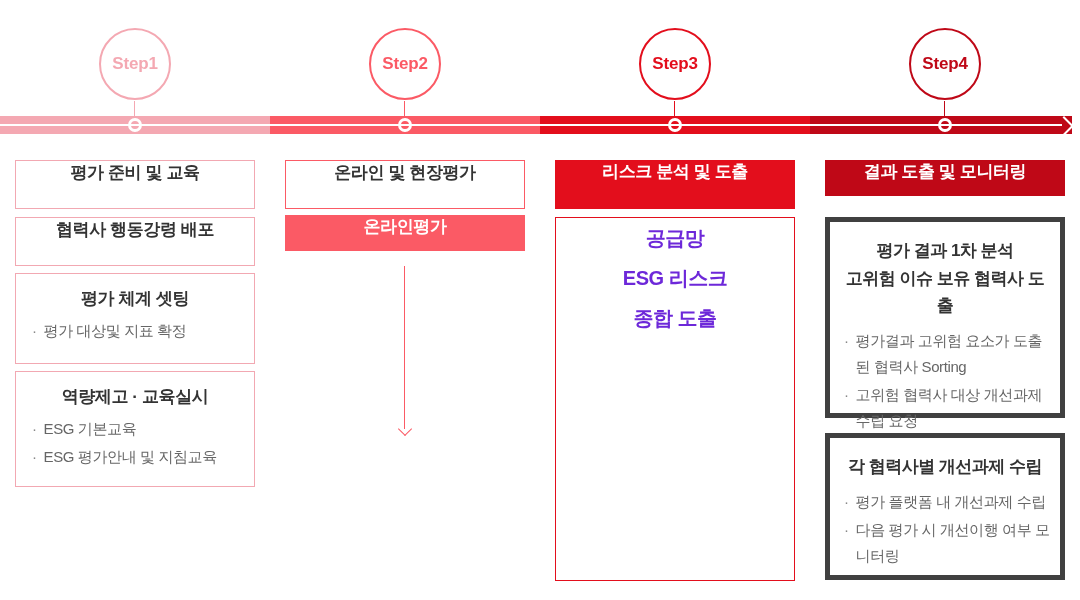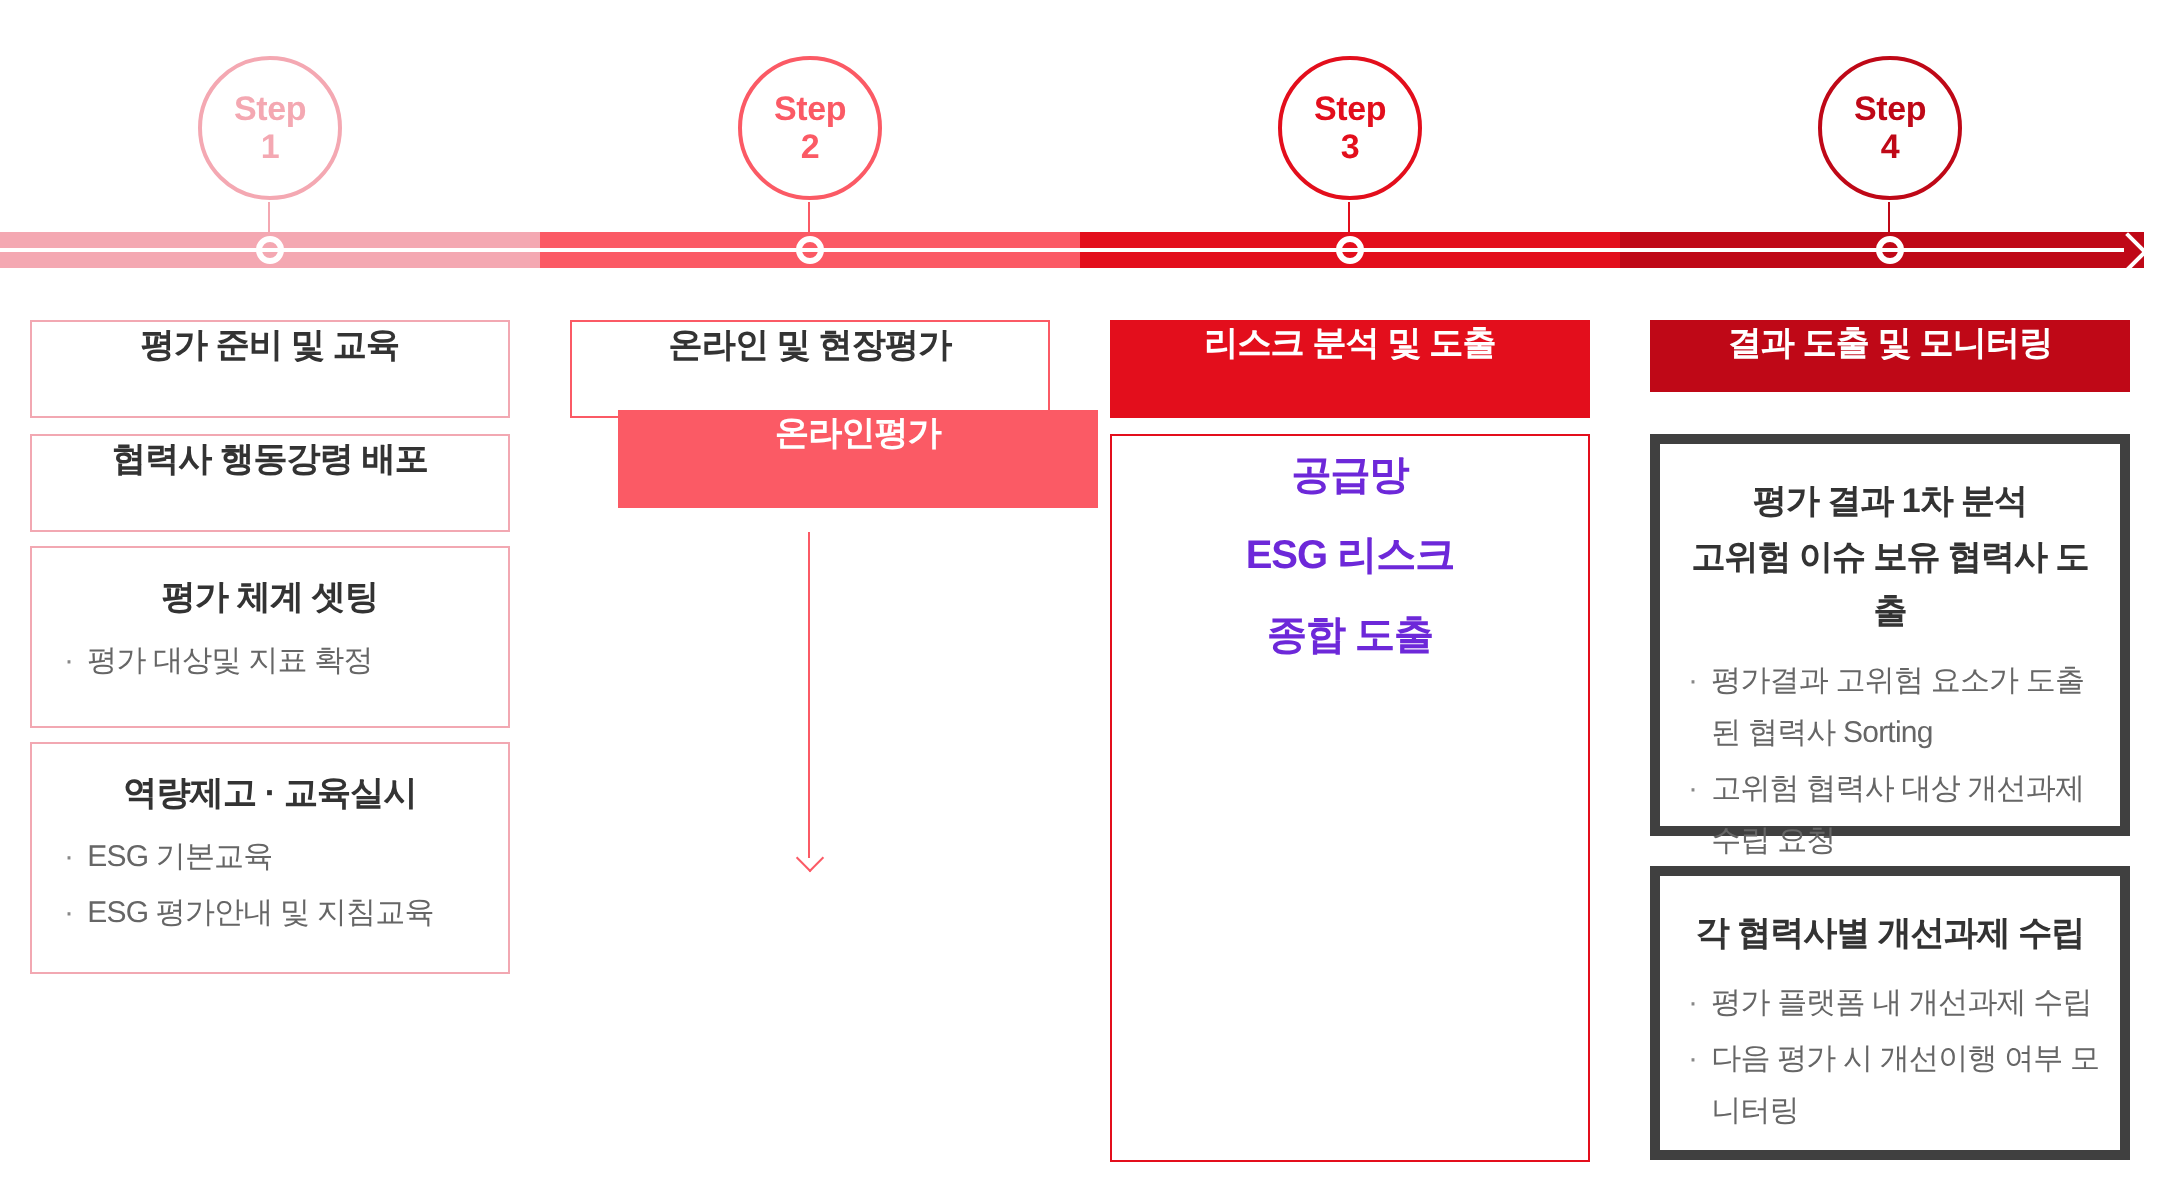--- a/index.html
+++ b/index.html
@@ -1,21 +1,21 @@
 <!DOCTYPE html>
 <html><head>
 <meta charset="utf-8">
 <style>
   html,body{margin:0;padding:0;background:#ffffff;}
   body{font-family:"Liberation Sans","DejaVu Sans",sans-serif;}
   .canvas{position:relative;width:1080px;height:600px;background:#ffffff;overflow:hidden;}
 
   
   .circle{position:absolute;top:28px;width:72px;height:72px;box-sizing:border-box;
-    border:2px solid;border-radius:50%;background:#fff;display:flex;flex-direction:column;
+    border:2px solid;border-radius:50%;background:#fff;display:flex;flex-direction:row;
     align-items:center;justify-content:center;font-weight:bold;font-size:17px;line-height:1.12;
     letter-spacing:-0.2px;z-index:3;}
   .c1{left:99px;border-color:#F4A8B2;color:#F4A8B2;}
   .c2{left:369px;border-color:#FB5A65;color:#FB5A65;}
   .c3{left:639px;border-color:#E30E1C;color:#E30E1C;}
   .c4{left:909px;border-color:#BF0817;color:#BF0817;}
 
   .conn{position:absolute;top:101px;width:1px;height:15px;z-index:1;}
   .k1{left:134px;background:#F4A8B2;}
   .k2{left:404px;background:#FB5A65;}
@@ -135,21 +135,21 @@
       <div class="bullet">
         <span class="dot">·</span>
         <span>ESG 평가안내 및 지침교육</span>
       </div>
     </div>
   </div>
 
   <div class="box col2 outline-coral cbox" style="top:160px;height:49px;">
     <span class="t">온라인 및 현장평가</span>
   </div>
-  <div class="box col2 fill-coral cbox" style="top:205px;height:49px;margin-left:24px;">
+  <div class="box col2 fill-coral cbox" style="top:215px;height:36px;">
     <span class="wt">온라인평가</span>
   </div>
   <div class="varrow-line"></div>
   <div class="varrow-head"></div>
 
   <div class="box col3 fill-red cbox" style="top:160px;height:49px;">
     <span class="wt">리스크 분석 및 도출</span>
   </div>
   <div class="box col3 outline-red cbox" style="top:217px;height:364px;">
     <div class="bigred pre">공급망

